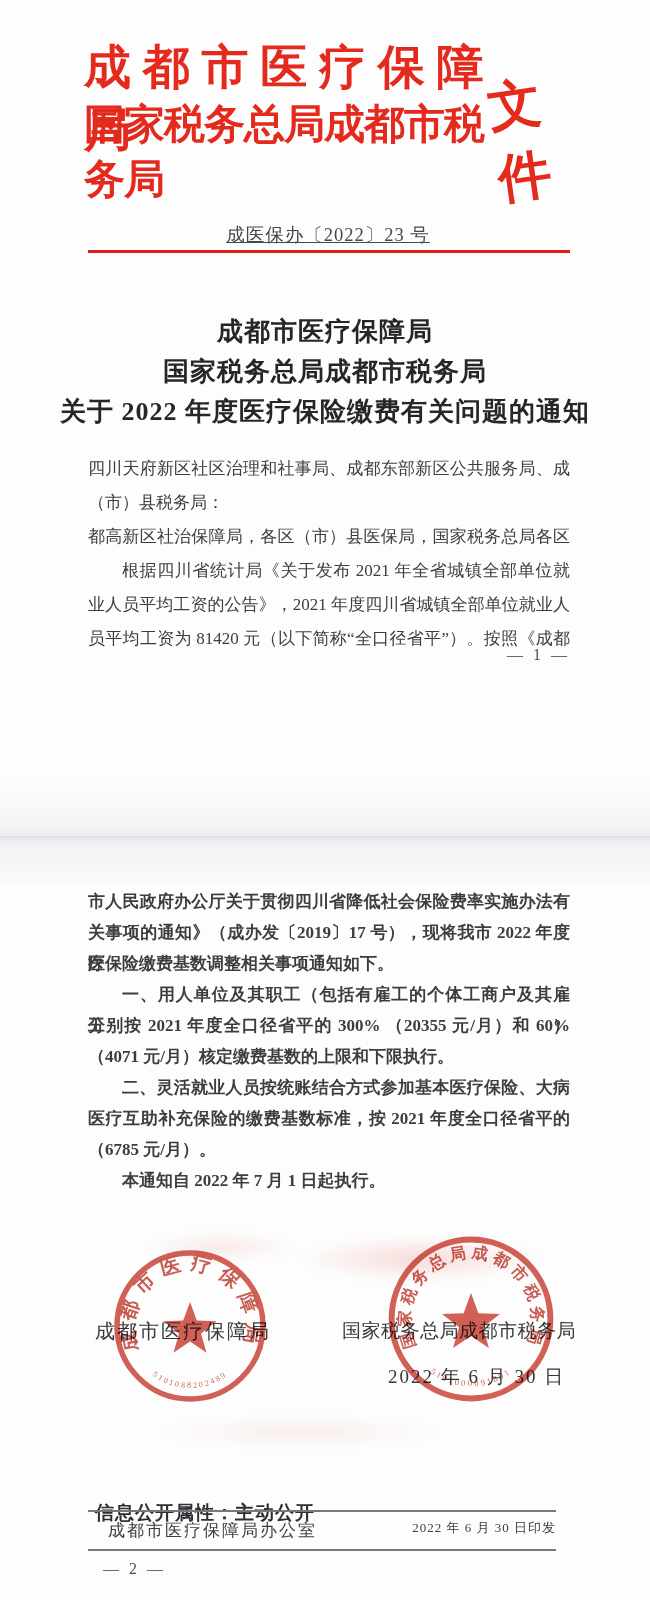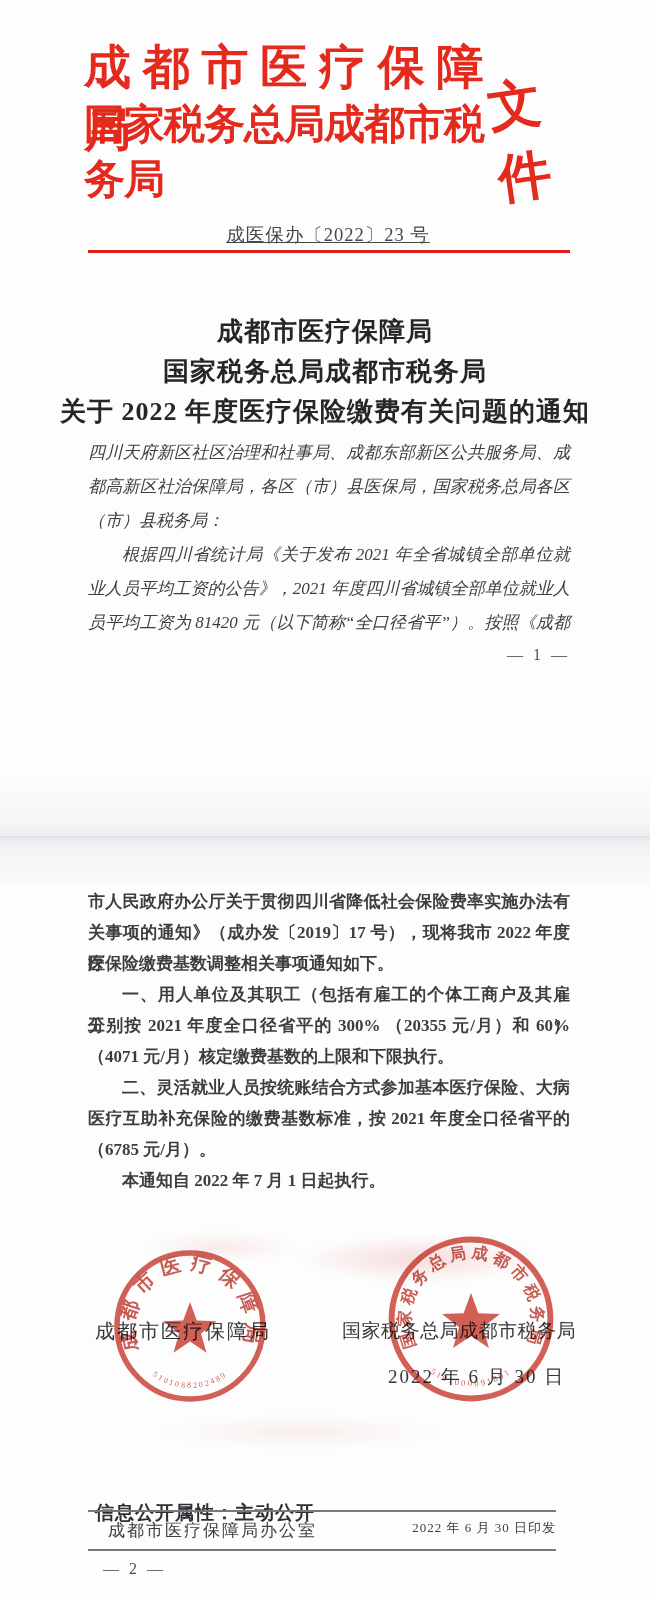--- a/index.html
+++ b/index.html
@@ -34,21 +34,21 @@
                 font-size:18.5px; letter-spacing:1px; color:#45474a;text-decoration:underline; }
   .red-rule  { left:88px; top:250px; width:482px; height:3px; background:#dd2018; }
 
   
   .title-block { left:25px; top:312px; width:600px; text-align:center;
                  color:#262626; font-weight:bold; }
   .title-block .t-line { font-size:26px; line-height:40px; letter-spacing:1px; }
 
   
   .body-block { left:88px; width:482px; font-size:17px; color:#3c3d40; }
-  .body1 { top:436px;font-style:italic; }
+  .body1 { top:452px; }
   .body2 { top:886px;font-weight:bold; }
   .line { width:482px; text-align:justify; }
   .body1 .line { line-height:34px; height:34px; }
   .body2 .line { line-height:31px; height:31px; }
   .fill { text-align-last:justify; }
   .indent { text-indent:2em; }
 
   .pagenum { font-size:16px; letter-spacing:3px; color:#4e5054; }
   .pn1 { top:646px; left:452px; width:118px; text-align:right; }
   .pn2 { top:1560px; left:103px; }
@@ -104,22 +104,22 @@
   <div class="abs red-rule"></div>
 
   <div class="abs title-block">
     <div class="t-line">成都市医疗保障局</div>
     <div class="t-line">国家税务总局成都市税务局</div>
     <div class="t-line">关于 2022 年度医疗保险缴费有关问题的通知</div>
   </div>
 
   <div class="abs body-block body1">
     <div class="line fill">四川天府新区社区治理和社事局、成都东部新区公共服务局、成</div>
+    <div class="line">（市）县税务局：</div>
     <div class="line fill">都高新区社治保障局，各区（市）县医保局，国家税务总局各区</div>
-    <div class="line">（市）县税务局：</div>
     <div class="line fill indent">根据四川省统计局《关于发布 2021 年全省城镇全部单位就</div>
     <div class="line fill">业人员平均工资的公告》，2021 年度四川省城镇全部单位就业人</div>
     <div class="line fill">员平均工资为 81420 元（以下简称“全口径省平”）。按照《成都</div>
   </div>
 
   <div class="abs pagenum pn1">— 1 —</div>
 
   <div class="abs body-block body2">
     <div class="line fill">市人民政府办公厅关于贯彻四川省降低社会保险费率实施办法有</div>
     <div class="line fill">关事项的通知》（成办发〔2019〕17 号），现将我市 2022 年度医</div>

